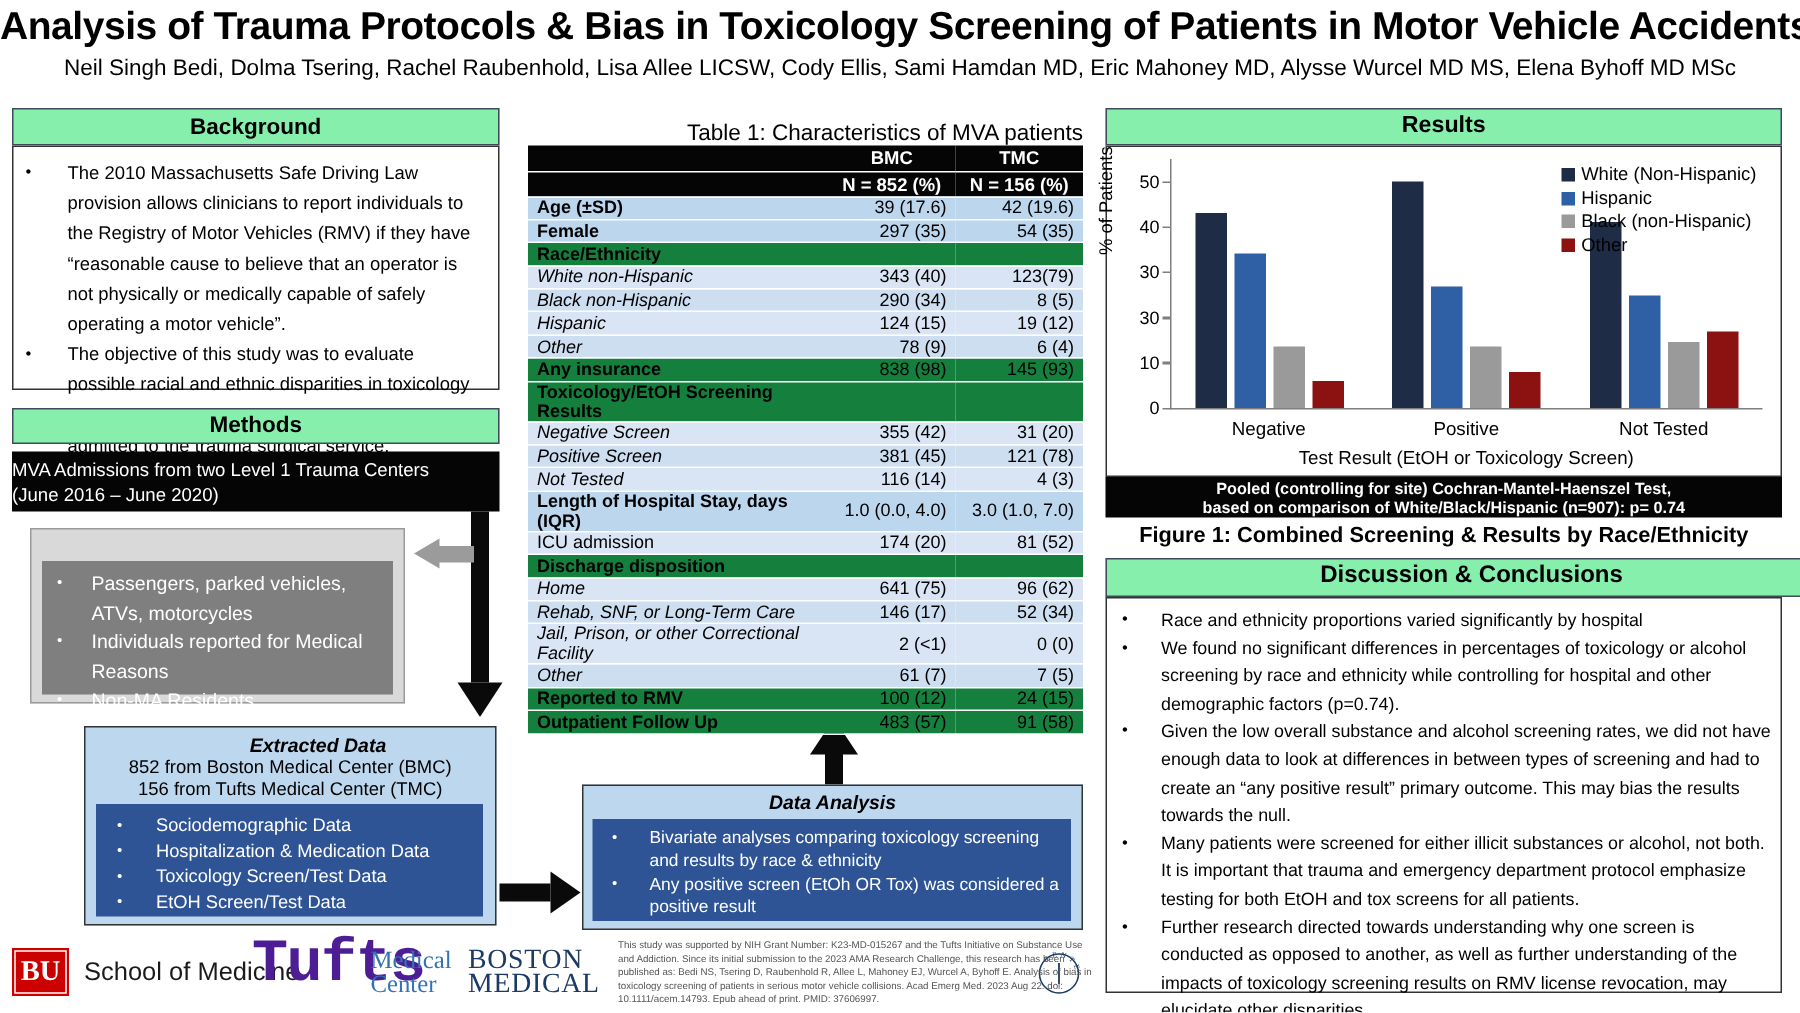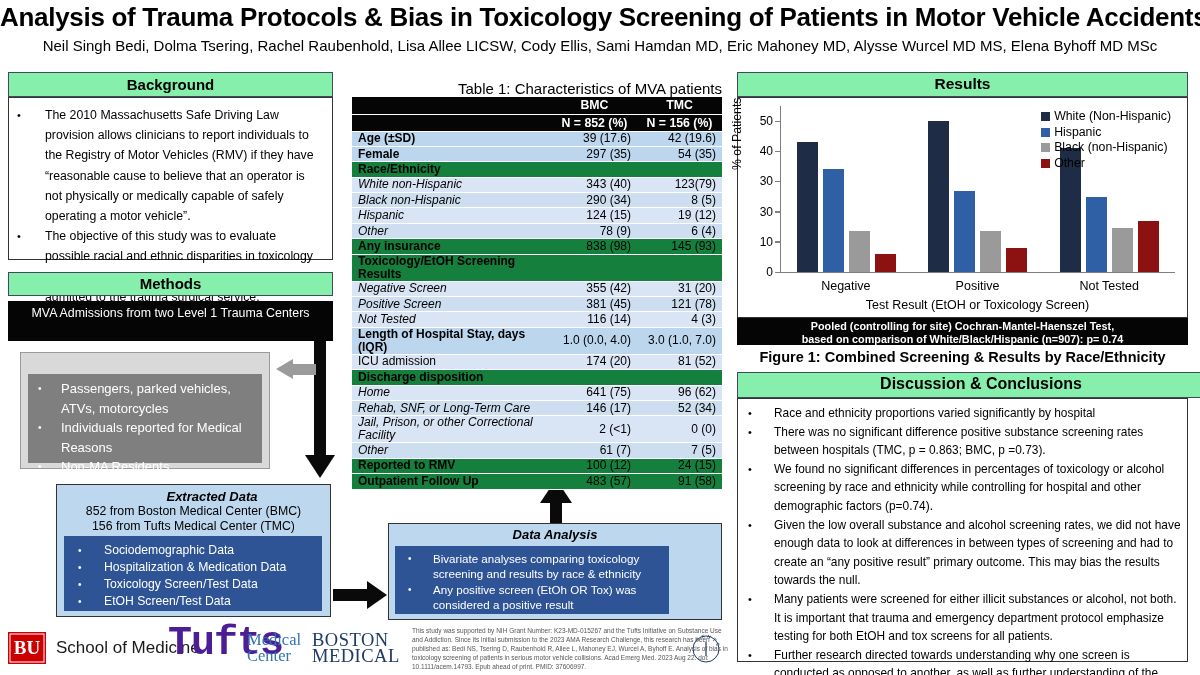--- a/index.html
+++ b/index.html
@@ -21,21 +21,21 @@
   ul.blist li::before{content:"\2022";position:absolute;}
 
   
   #background-header{left:8px;top:72px;width:325px;height:25px;font-size:15px;padding-top:3px;}
   #background-box{left:8px;top:97px;width:325px;height:163px;padding:7px 8px 0 0;}
   #background-box ul li{padding-left:36px;font-size:12.3px;line-height:20.2px;text-align:left;}
   #background-box ul li::before{left:8px;font-size:11px;}
 
   #methods-header{left:8px;top:272px;width:325px;height:24px;font-size:15px;padding-top:2px;}
   #mva-box{position:absolute;left:8px;top:301px;width:325px;height:40px;background:#050505;
-    color:#fff;text-align:center;font-size:12.4px;line-height:17px;padding-top:4px;box-sizing:border-box;}
+    color:#fff;text-align:left;font-size:12.4px;line-height:17px;padding-top:4px;box-sizing:border-box;}
 
   #excluded-box{position:absolute;left:20px;top:352px;width:250px;height:117px;background:#d9d9d9;
     border:1.6px solid #9a9a9a;box-sizing:border-box;padding-top:3px;}
   #excluded-title{text-align:center;font-size:13px;font-weight:bold;font-style:italic;margin-top:46px;}
   #excluded-inner{position:absolute;left:7px;top:21px;width:234px;height:89px;background:#7f7f7f;}
   #excluded-inner ul{padding-top:5px;}
   #excluded-inner ul li{padding-left:33px;color:#fff;font-size:13px;line-height:19.5px;}
   #excluded-inner ul li::before{left:10px;color:#fff;font-size:10px;}
 
   
@@ -60,21 +60,21 @@
     border-top:14px solid transparent;border-bottom:14px solid transparent;border-left:20px solid #0a0a0a;}
 
   .up-arrow-head{position:absolute;left:540px;top:479px;width:0;height:0;
     border-left:16px solid transparent;border-right:16px solid transparent;border-bottom:24px solid #0a0a0a;}
   .up-arrow-shaft{position:absolute;left:550px;top:502px;width:12px;height:21px;background:#0a0a0a;}
 
   
   #analysis-box{position:absolute;left:388px;top:523px;width:334px;height:97px;background:#bdd7ee;
     border:1.6px solid #333;box-sizing:border-box;padding-top:3px;}
   #analysis-title{text-align:center;font-size:13px;font-weight:bold;font-style:italic;}
-  #analysis-inner{position:absolute;left:6px;top:22px;width:274px;height:68px;background:#2e5496;}
+  #analysis-inner{position:absolute;left:6px;top:22px;width:319px;height:68px;background:#2e5496;}
   #analysis-inner ul{padding-top:5px;}
   #analysis-inner ul li{padding-left:38px;padding-right:6px;color:#fff;font-size:11.6px;line-height:15.4px;}
   #analysis-inner ul li::before{left:13px;color:#fff;font-size:10px;}
 
   
   #table-title{position:absolute;left:352px;top:80px;width:370px;text-align:right;font-size:15px;font-weight:normal;}
   #mva-table{position:absolute;left:352px;top:97px;width:370px;border-collapse:collapse;}
   #mva-table th,#mva-table td{padding:0 6px;box-sizing:border-box;border-bottom:1.5px solid #fff;}
   #mva-table thead th{background:#050505;color:#fff;font-size:12.3px;font-weight:bold;height:17px;text-align:center;}
   #mva-table td{font-size:12px;height:15.4px;line-height:13px;}
@@ -143,20 +143,21 @@
   <div class="content-box" id="background-box">
     <ul class="blist">
         <li>The 2010 Massachusetts Safe Driving Law provision allows clinicians to report individuals to the Registry of Motor Vehicles (RMV) if they have “reasonable cause to believe that an operator is not physically or medically capable of safely operating a motor vehicle”.</li>
         <li>The objective of this study was to evaluate possible racial and ethnic disparities in toxicology and alcohol screening in MVA patients who were admitted to the trauma surgical service.</li>
       </ul>
   </div>
 
   <div class="sec-header" id="methods-header">Methods</div>
   <div id="mva-box">
     <div>MVA Admissions from two Level 1 Trauma Centers</div>
+    <div>(June 2016 – June 2020)</div>
   </div>
 
   <div class="down-arrow-shaft"></div>
   <div class="down-arrow-head"></div>
   <div class="left-arrow-shaft"></div>
   <div class="left-arrow-head"></div>
 
   <div id="excluded-box">
     <div id="excluded-title">Excluded</div>
     <div id="excluded-inner">
@@ -386,21 +387,20 @@
   <div id="results-note">
     <div>Pooled (controlling for site) Cochran-Mantel-Haenszel Test,</div>
     <div>based on comparison of White/Black/Hispanic (n=907): p= 0.74</div>
   </div>
   <div id="figure-caption">Figure 1: Combined Screening &amp; Results by Race/Ethnicity</div>
 
   <div class="sec-header" id="discussion-header">Discussion &amp; Conclusions</div>
   <div class="content-box" id="discussion-box">
     <ul class="blist">
         <li>Race and ethnicity proportions varied significantly by hospital</li>
-        <li>There was no significant difference positive substance screening rates between hospitals (TMC, p = 0.863; BMC, p =0.73).</li>
         <li>We found no significant differences in percentages of toxicology or alcohol screening by race and ethnicity while controlling for hospital and other demographic factors (p=0.74).</li>
         <li>Given the low overall substance and alcohol screening rates, we did not have enough data to look at differences in between types of screening and had to create an “any positive result” primary outcome. This may bias the results towards the null.</li>
         <li>Many patients were screened for either illicit substances or alcohol, not both. It is important that trauma and emergency department protocol emphasize testing for both EtOH and tox screens for all patients.</li>
         <li>Further research directed towards understanding why one screen is conducted as opposed to another, as well as further understanding of the impacts of toxicology screening results on RMV license revocation, may elucidate other disparities.</li>
       </ul>
   </div>
 
   <div id="footer">
     <div id="bu-logo">BU</div>
     <div id="bu-label">School of Medicine</div>

